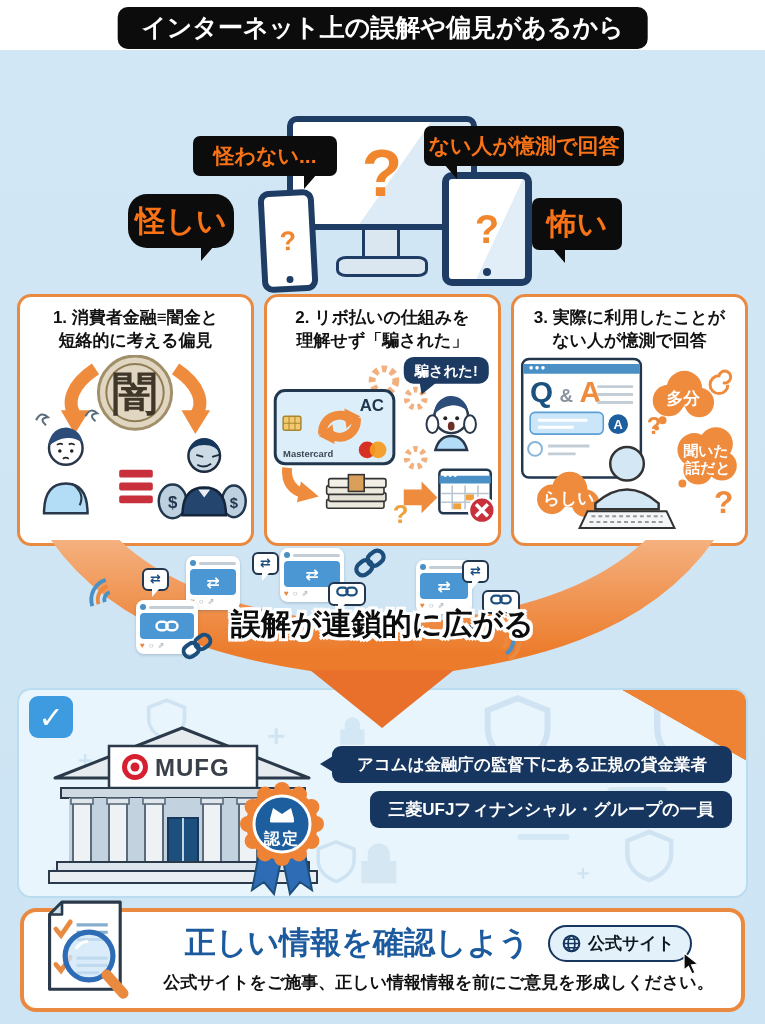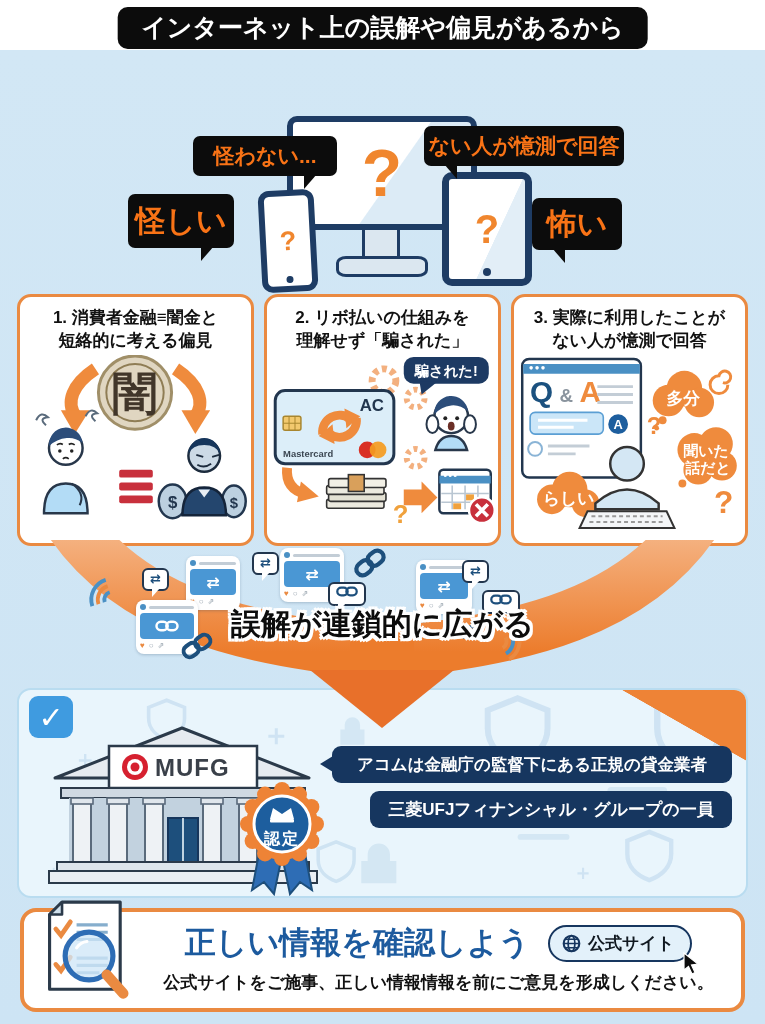--- a/index.html
+++ b/index.html
@@ -26,21 +26,21 @@
   .tablet::after{content:"";position:absolute;bottom:3px;left:50%;transform:translateX(-50%);width:8px;height:8px;border-radius:50%;background:#1e3c64;}
   .qmark{color:#f0862e;font-weight:800;}
   .q-big{font-size:66px;} .q-mid{font-size:40px;} .q-small{font-size:27px;}
   .bubble{position:absolute;background:#0c0c0c;color:#f97316;font-weight:800;display:flex;align-items:center;justify-content:center;
           border-radius:7px;z-index:5;white-space:nowrap;}
   .bubble::after{content:"";position:absolute;width:0;height:0;}
   .tail-br::after{bottom:-13px;right:20px;border-top:15px solid #0c0c0c;border-right:13px solid transparent;}
   .tail-bl::after{bottom:-13px;left:20px;border-top:15px solid #0c0c0c;border-left:13px solid transparent;}
   .bub1{left:193px;top:28px;width:144px;height:40px;font-size:21px;}
   .bub2{left:424px;top:18px;width:200px;height:40px;font-size:21px;}
-  .bub3{left:128px;top:86px;width:106px;height:54px;font-size:30px;}
+  .bub3{left:128px;top:86px;width:106px;height:54px;font-size:30px;border-radius:19px;}
   .bub4{left:532px;top:90px;width:90px;height:52px;font-size:30px;}
 
   
   .cards{position:absolute;top:294px;left:17px;right:17px;height:252px;display:flex;gap:10px;}
   .card{flex:1;background:#fff;border:3px solid #ea8a41;border-radius:14px;padding:10px 4px 4px;box-sizing:border-box;
         display:flex;flex-direction:column;align-items:center;}
   .card h3{margin:0;font-size:17px;line-height:1.35;font-weight:800;color:#111;text-align:center;}
   .illus{width:100%;height:176px;margin-top:2px;display:block;}
 
   

